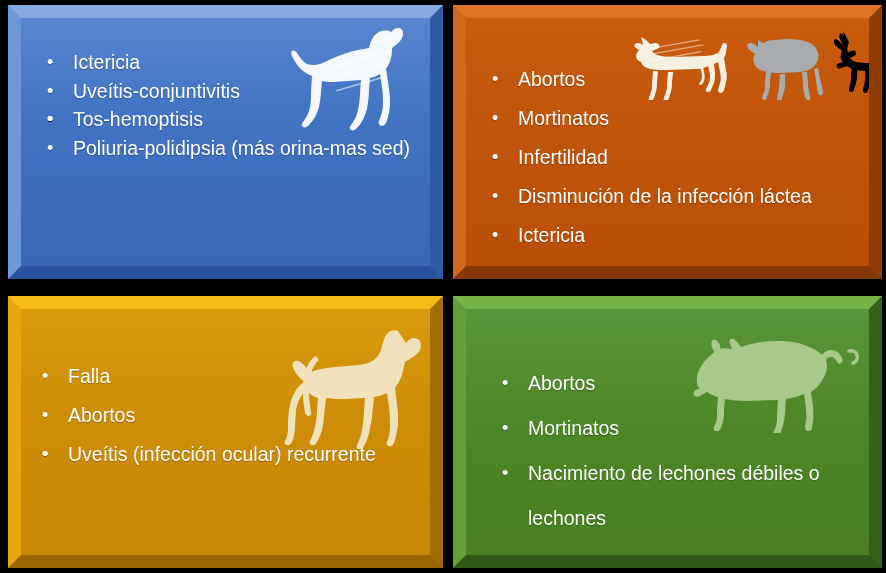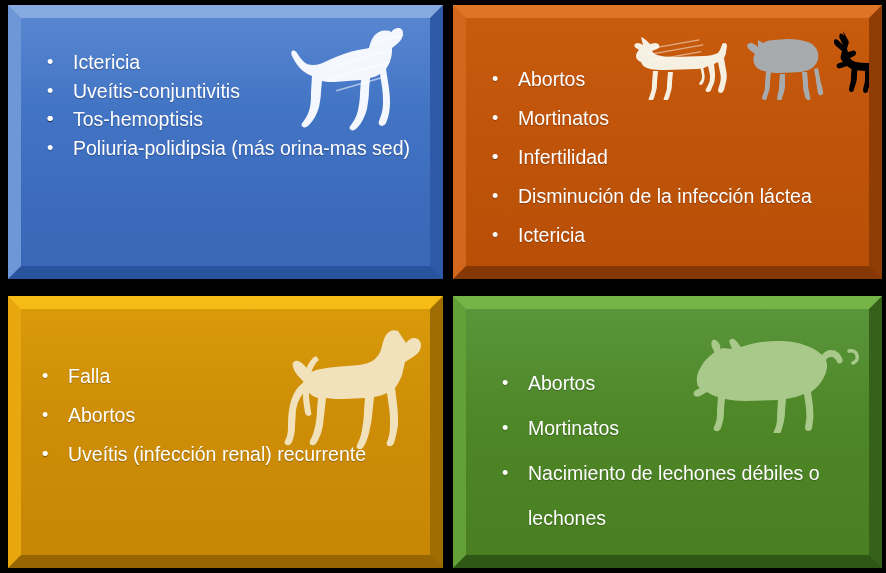--- a/index.html
+++ b/index.html
@@ -243,21 +243,21 @@
 
       <svg class="animal" id="art-horse" viewBox="0 0 146 122" aria-hidden="true">
         <path fill="#f2e2bb" d="M122 4c-5-2-9 0-12 4-2 3-3 7-4 11-1 5-3 9-6 12-4 4-10 6-17 7l-24 2c-9 1-17 2-24 5l-7-7c-3-3-6-5-9-4-2 1-3 3-2 6 1 4 4 8 7 11l4 4c-3 2-6 5-8 8-4 6-6 13-7 20-1 6-1 12-1 18 0 5-1 9-3 13-1 2 0 4 2 4 2 1 4-1 5-3 2-5 3-10 3-16l1-16c1-6 3-11 6-15l4-5 2 2c3 3 6 5 10 6l-1 12c0 6-1 12-2 17-1 5-3 10-5 14-1 2 0 4 2 4 2 1 4-1 5-3 3-5 5-11 6-17l2-18 1-9c6 1 12 1 18 1l21-1-1 13c0 6-1 13-2 19-1 6-3 11-5 15-1 2 0 4 2 4 2 1 4-1 5-3 3-5 5-12 6-18 2-7 2-14 3-21l1-10c5-1 9-2 13-4l2 14c1 7 1 13 1 19 0 6-1 11-3 16-1 2 0 4 2 4 2 1 4-1 5-3 2-6 3-12 4-18 0-7 0-14-1-21l-2-16c3-4 5-8 7-13 1-4 2-9 3-13l8-5c5-3 8-7 8-12 0-4-3-7-7-7-3 0-6 2-8 5z"></path>
         <path fill="#f2e2bb" d="M40 29c-4 2-7 6-9 11-3 7-4 15-4 23 0 6 0 11 1 16l1 7c1 2 2 3 4 3 2-1 3-2 2-4l-1-7c-1-5-1-10-1-15 0-7 1-14 3-20 2-4 4-8 7-10z"></path>
       </svg>
 
       <ul class="bullets">
         <li><span class="dot">•</span><span>Falla</span></li>
         <li><span class="dot">•</span><span>Abortos</span></li>
         <li><span class="dot">•</span></li>
-        <li><span class="dot">•</span><span>Uveítis (infección renal) recurrente</span></li>
+        <li><span class="dot">•</span><span>Uveítis (infección ocular) recurrente</span></li>
       </ul>
     </div>
     <div class="bevel"></div>
   </div>
 
   <div class="panel" id="panel-pig">
     <div class="face"></div>
     <div class="inner">
 
       <svg class="animal" id="art-pig" viewBox="0 0 170 98" aria-hidden="true">

